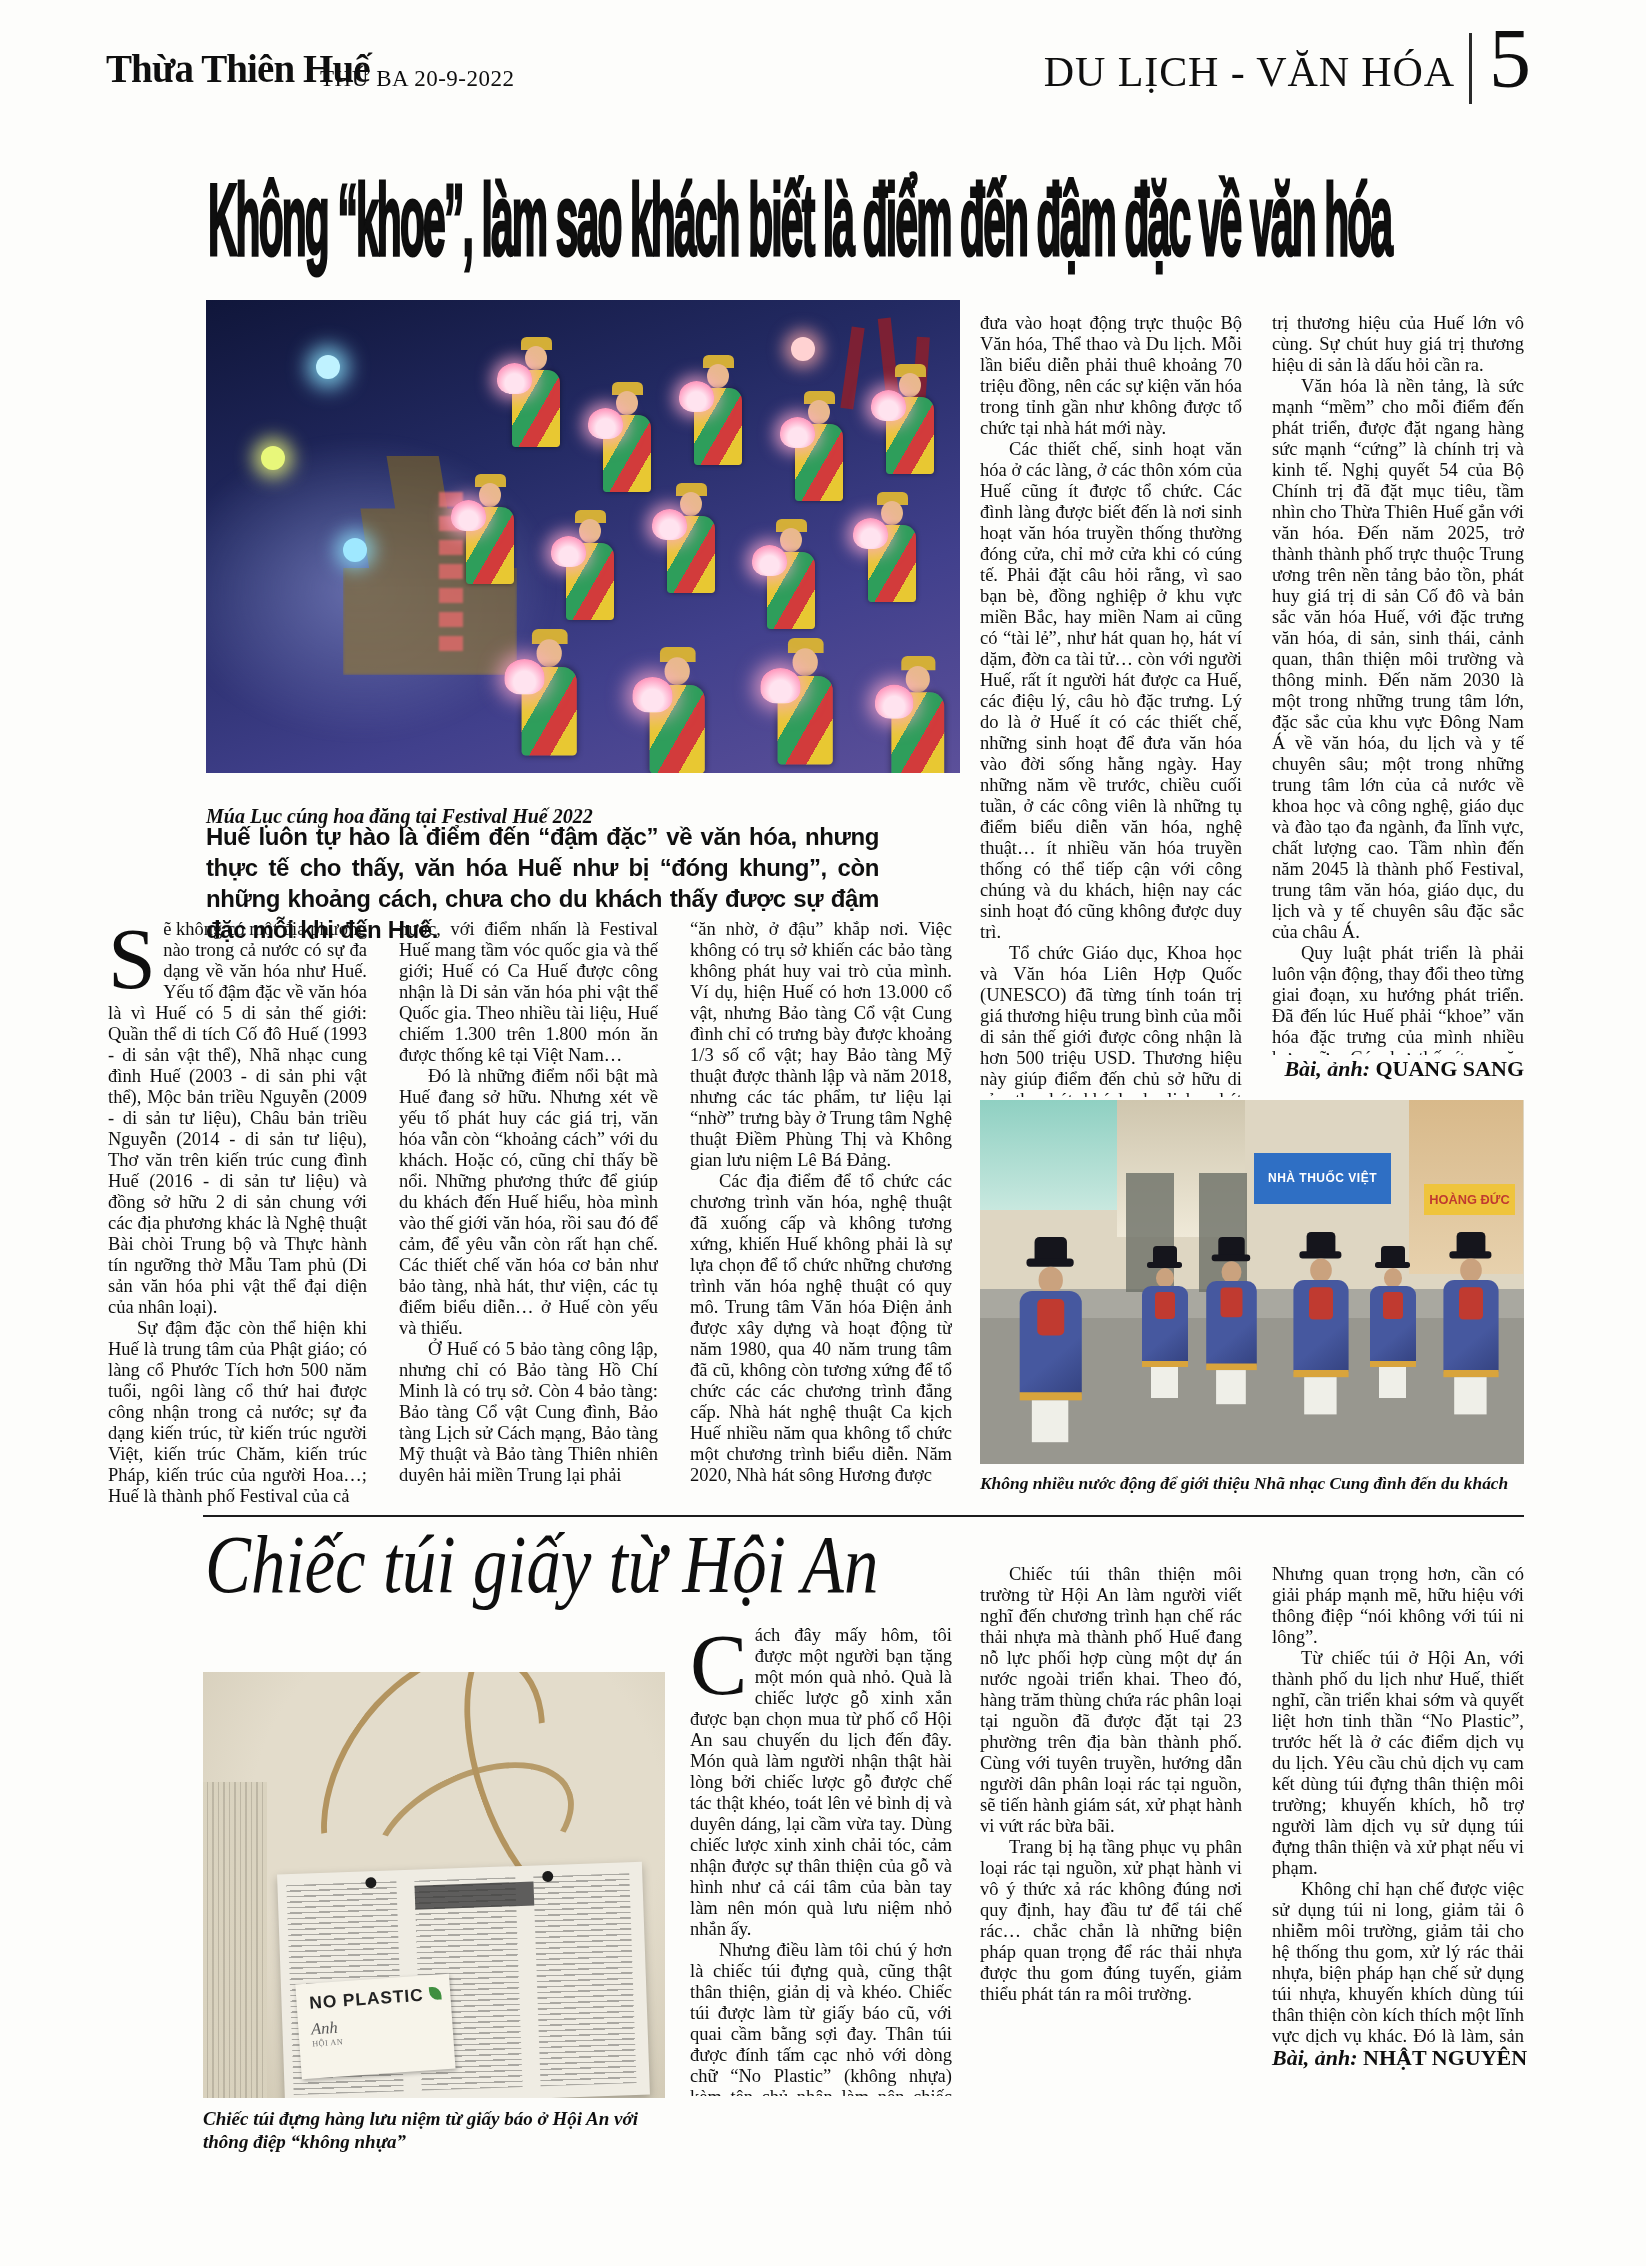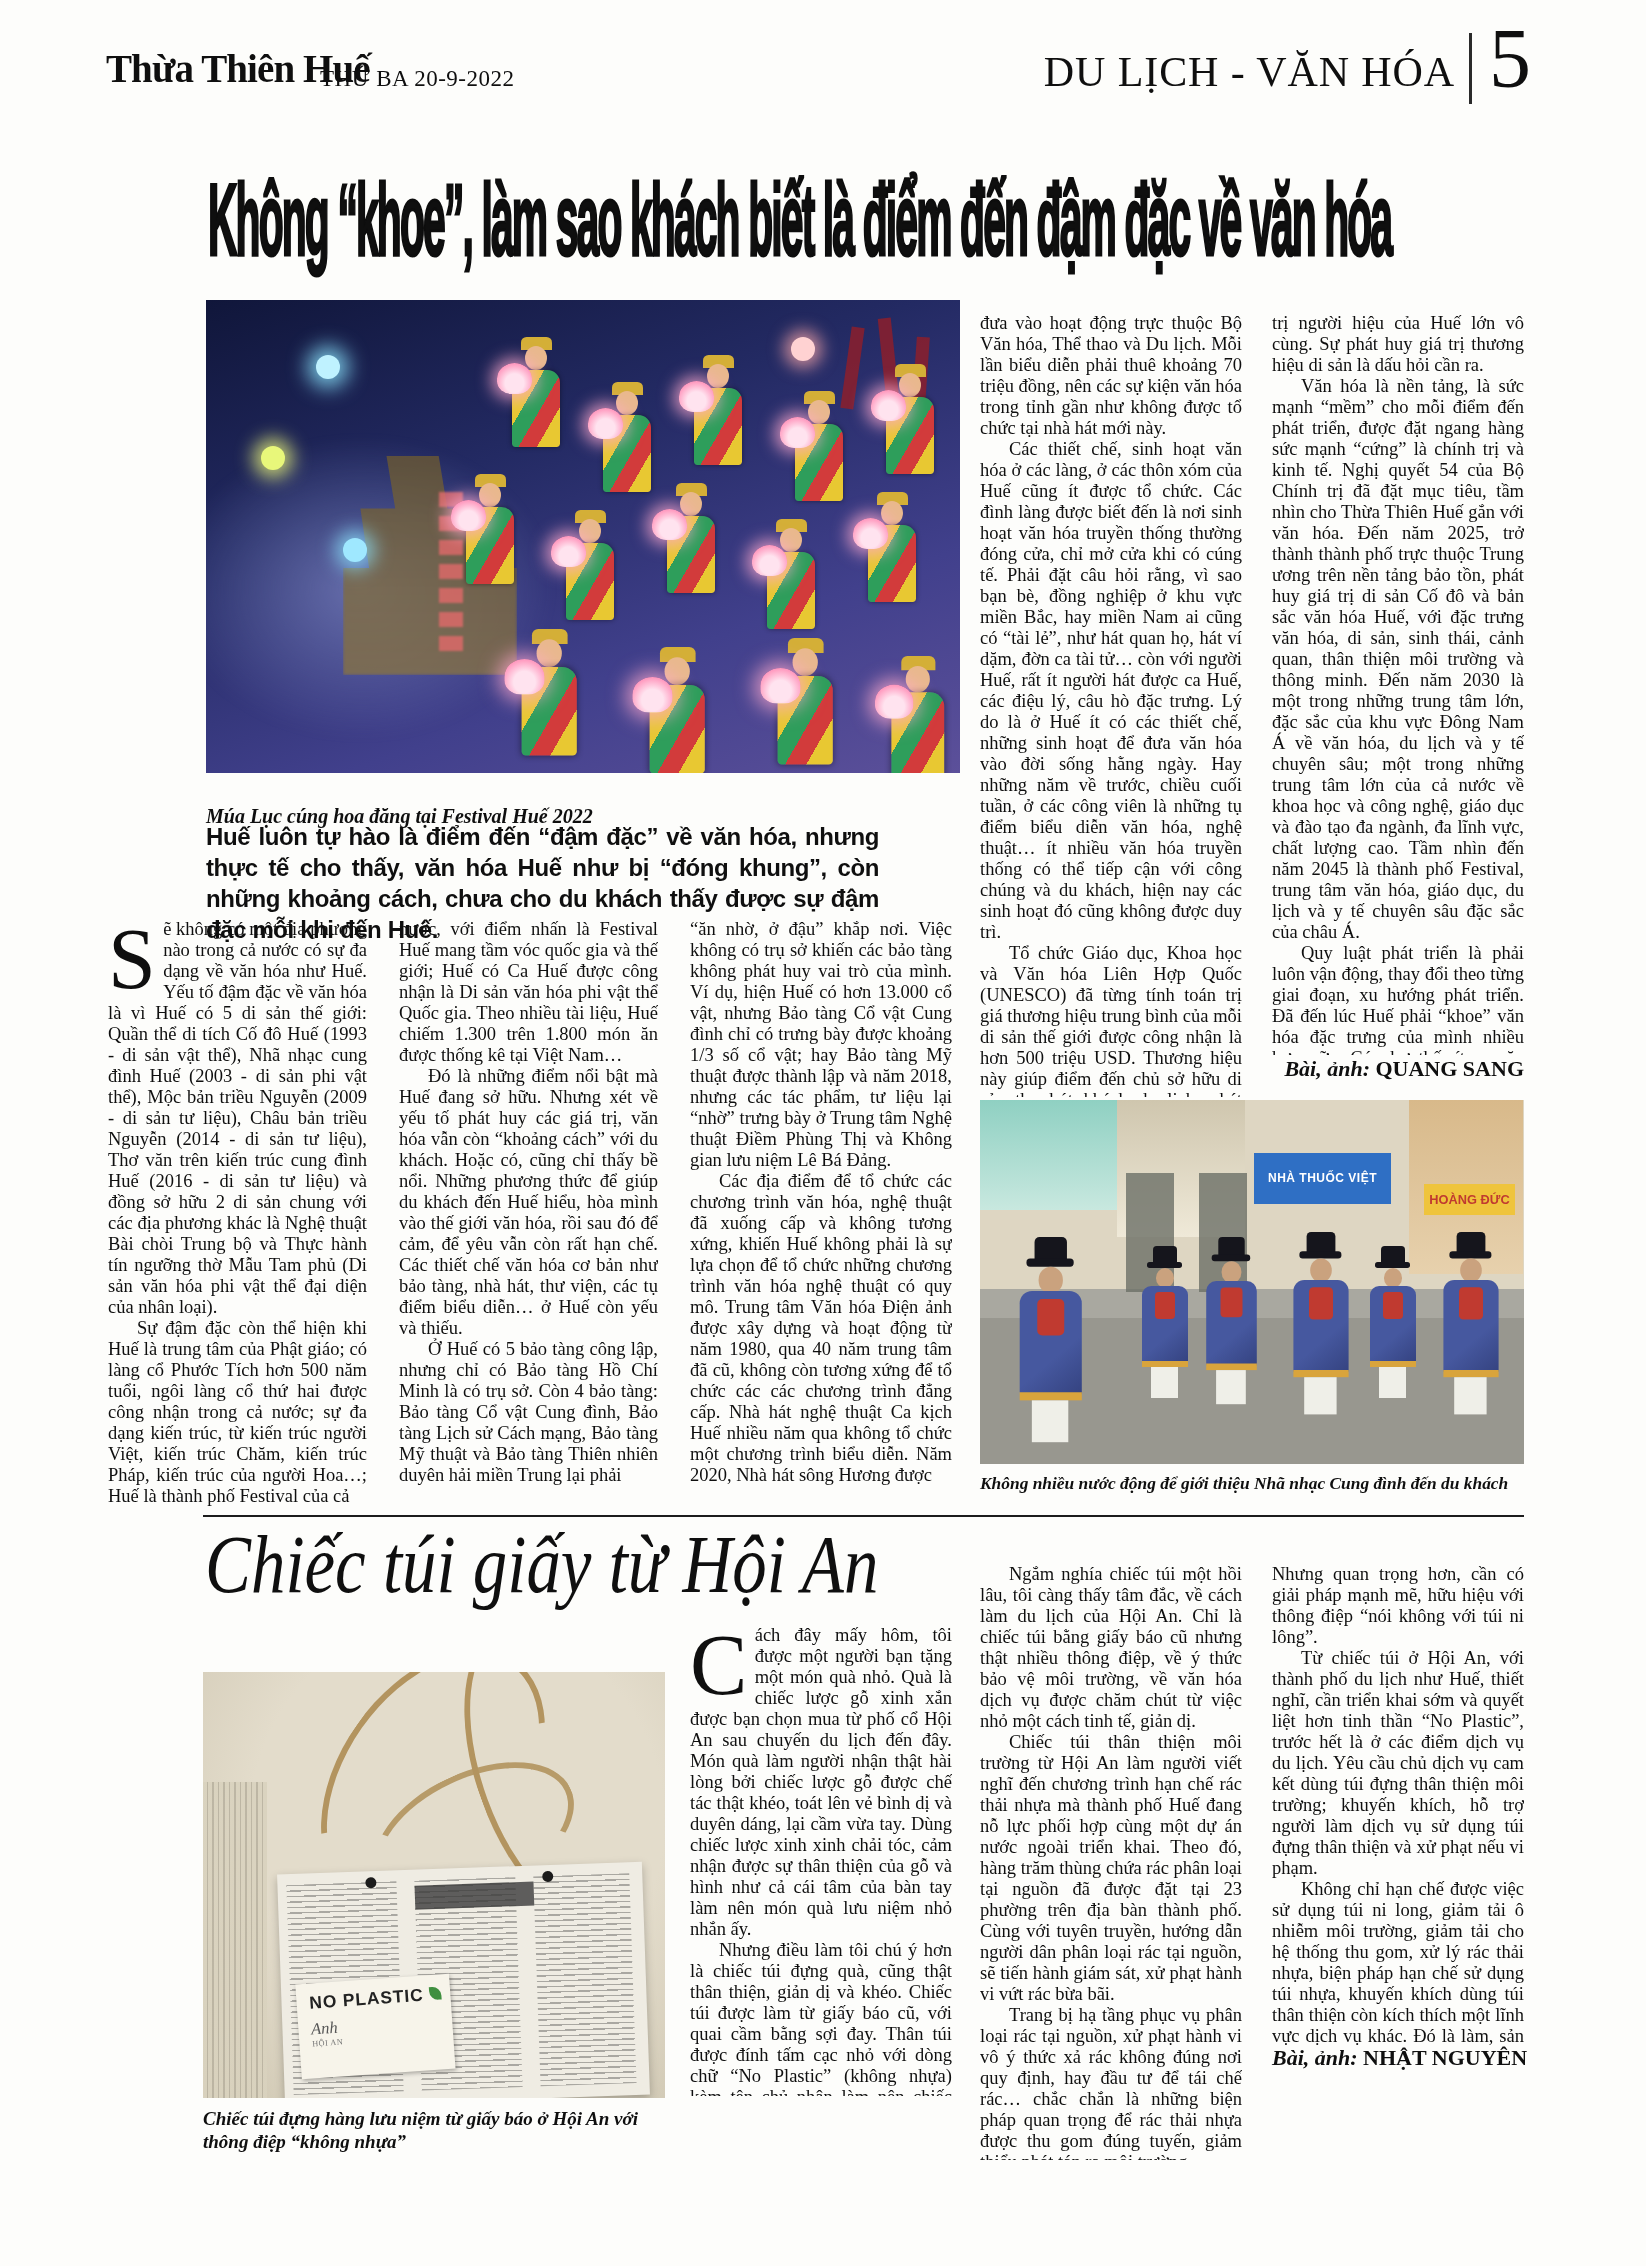--- a/index.html
+++ b/index.html
@@ -228,21 +228,21 @@
   <div class="col a1c3">
       <p class="cont">“ăn nhờ, ở đậu” khắp nơi. Việc không có trụ sở khiến các bảo tàng không phát huy vai trò của mình. Ví dụ, hiện Huế có hơn 13.000 cổ vật, nhưng Bảo tàng Cổ vật Cung đình chỉ có trưng bày được khoảng 1/3 số cổ vật; hay Bảo tàng Mỹ thuật được thành lập và năm 2018, nhưng các tác phẩm, tư liệu lại “nhờ” trưng bày ở Trung tâm Nghệ thuật Điềm Phùng Thị và Không gian lưu niệm Lê Bá Đảng.</p>
       <p>Các địa điểm để tổ chức các chương trình văn hóa, nghệ thuật đã xuống cấp và không tương xứng, khiến Huế không phải là sự lựa chọn để tổ chức những chương trình văn hóa nghệ thuật có quy mô. Trung tâm Văn hóa Điện ảnh được xây dựng và hoạt động từ năm 1980, qua 40 năm trung tâm đã cũ, không còn tương xứng để tổ chức các các chương trình đẳng cấp. Nhà hát nghệ thuật Ca kịch Huế nhiều năm qua không tổ chức một chương trình biểu diễn. Năm 2020, Nhà hát sông Hương được</p>
     </div>
   <div class="col a1c4">
       <p class="cont">đưa vào hoạt động trực thuộc Bộ Văn hóa, Thể thao và Du lịch. Mỗi lần biểu diễn phải thuê khoảng 70 triệu đồng, nên các sự kiện văn hóa trong tỉnh gần như không được tổ chức tại nhà hát mới này.</p>
       <p>Các thiết chế, sinh hoạt văn hóa ở các làng, ở các thôn xóm của Huế cũng ít được tổ chức. Các đình làng được biết đến là nơi sinh hoạt văn hóa truyền thống thường đóng cửa, chỉ mở cửa khi có cúng tế. Phải đặt câu hỏi rằng, vì sao bạn bè, đồng nghiệp ở khu vực miền Bắc, hay miền Nam ai cũng có “tài lẻ”, như hát quan họ, hát ví dặm, đờn ca tài tử… còn với người Huế, rất ít người hát được ca Huế, các điệu lý, câu hò đặc trưng. Lý do là ở Huế ít có các thiết chế, những sinh hoạt để đưa văn hóa vào đời sống hằng ngày. Hay những năm về trước, chiều cuối tuần, ở các công viên là những tụ điểm biểu diễn văn hóa, nghệ thuật… ít nhiều văn hóa truyền thống có thể tiếp cận với công chúng và du khách, hiện nay các sinh hoạt đó cũng không được duy trì.</p>
       <p>Tổ chức Giáo dục, Khoa học và Văn hóa Liên Hợp Quốc (UNESCO) đã từng tính toán trị giá thương hiệu trung bình của mỗi di sản thế giới được công nhận là hơn 500 triệu USD. Thương hiệu này giúp điểm đến chủ sở hữu di sản thu hút khách du lịch, phát triển kinh tế. Nếu xét như thế, giá</p>
     </div>
   <div class="col a1c5">
-      <p class="cont">trị người hiệu của Huế lớn vô cùng. Sự phát huy giá trị thương hiệu di sản là dấu hỏi cần ra.</p>
+      <p class="cont">trị thương hiệu của Huế lớn vô cùng. Sự chút huy giá trị thương hiệu di sản là dấu hỏi cần ra.</p>
       <p>Văn hóa là nền tảng, là sức mạnh “mềm” cho mỗi điểm đến phát triển, được đặt ngang hàng sức mạnh “cứng” là chính trị và kinh tế. Nghị quyết 54 của Bộ Chính trị đã đặt mục tiêu, tầm nhìn cho Thừa Thiên Huế gắn với văn hóa. Đến năm 2025, trở thành thành phố trực thuộc Trung ương trên nền tảng bảo tồn, phát huy giá trị di sản Cố đô và bản sắc văn hóa Huế, với đặc trưng văn hóa, di sản, sinh thái, cảnh quan, thân thiện môi trường và thông minh. Đến năm 2030 là một trong những trung tâm lớn, đặc sắc của khu vực Đông Nam Á về văn hóa, du lịch và y tế chuyên sâu; một trong những trung tâm lớn của cả nước về khoa học và công nghệ, giáo dục và đào tạo đa ngành, đa lĩnh vực, chất lượng cao. Tầm nhìn đến năm 2045 là thành phố Festival, trung tâm văn hóa, giáo dục, du lịch và y tế chuyên sâu đặc sắc của châu Á.</p>
       <p>Quy luật phát triển là phải luôn vận động, thay đổi theo từng giai đoạn, xu hướng phát triển. Đã đến lúc Huế phải “khoe” văn hóa đặc trưng của mình nhiều hơn nữa. Có như thế, ít ra văn hóa mới thể hiện, phát huy vai trò của mình.</p>
     </div>
 
   <div class="byline by1">
     <span class="lbl">Bài, ảnh:</span>
     <span class="nm">QUANG SANG</span>
   </div>
 
   <div class="photo ph2">
@@ -333,21 +333,20 @@
       </div>
     </div>
   </div>
   <div class="caption cap3">Chiếc túi đựng hàng lưu niệm từ giấy báo ở Hội An với thông điệp “không nhựa”</div>
 
   <div class="col a2cB">
       <p class="cont"><span class="dropcap">C</span>ách đây mấy hôm, tôi được một người bạn tặng một món quà nhỏ. Quà là chiếc lược gỗ xinh xắn được bạn chọn mua từ phố cổ Hội An sau chuyến du lịch đến đây. Món quà làm người nhận thật hài lòng bởi chiếc lược gỗ được chế tác thật khéo, toát lên vẻ bình dị và duyên dáng, lại cầm vừa tay. Dùng chiếc lược xinh xinh chải tóc, cảm nhận được sự thân thiện của gỗ và hình như cả cái tâm của bàn tay làm nên món quà lưu niệm nhỏ nhắn ấy.</p>
       <p>Nhưng điều làm tôi chú ý hơn là chiếc túi đựng quà, cũng thật thân thiện, giản dị và khéo. Chiếc túi được làm từ giấy báo cũ, với quai cầm bằng sợi đay. Thân túi được đính tấm cạc nhỏ với dòng chữ “No Plastic” (không nhựa) kèm tên chủ nhân làm nên chiếc túi. Bên góc trái của tấm cạc còn có chữ Hội An.</p>
     </div>
   <div class="col a2cC">
-      <p>Ngắm nghía chiếc túi một hồi lâu, tôi càng thấy tâm đắc, về cách làm du lịch của Hội An. Chỉ là chiếc túi bằng giấy báo cũ nhưng thật nhiều thông điệp, về ý thức bảo vệ môi trường, về văn hóa dịch vụ được chăm chút từ việc nhỏ một cách tinh tế, giản dị.</p>
       <p>Chiếc túi thân thiện môi trường từ Hội An làm người viết nghĩ đến chương trình hạn chế rác thải nhựa mà thành phố Huế đang nỗ lực phối hợp cùng một dự án nước ngoài triển khai. Theo đó, hàng trăm thùng chứa rác phân loại tại nguồn đã được đặt tại 23 phường trên địa bàn thành phố. Cùng với tuyên truyền, hướng dẫn người dân phân loại rác tại nguồn, sẽ tiến hành giám sát, xử phạt hành vi vứt rác bừa bãi.</p>
       <p>Trang bị hạ tầng phục vụ phân loại rác tại nguồn, xử phạt hành vi vô ý thức xả rác không đúng nơi quy định, hay đầu tư để tái chế rác… chắc chắn là những biện pháp quan trọng để rác thải nhựa được thu gom đúng tuyến, giảm thiểu phát tán ra môi trường.</p>
     </div>
   <div class="col a2cD">
       <p class="cont">Nhưng quan trọng hơn, cần có giải pháp mạnh mẽ, hữu hiệu với thông điệp “nói không với túi ni lông”.</p>
       <p>Từ chiếc túi ở Hội An, với thành phố du lịch như Huế, thiết nghĩ, cần triển khai sớm và quyết liệt hơn tinh thần “No Plastic”, trước hết là ở các điểm dịch vụ du lịch. Yêu cầu chủ dịch vụ cam kết dùng túi đựng thân thiện môi trường; khuyến khích, hỗ trợ người làm dịch vụ sử dụng túi đựng thân thiện và xử phạt nếu vi phạm.</p>
       <p>Không chỉ hạn chế được việc sử dụng túi ni long, giảm tải ô nhiễm môi trường, giảm tải cho hệ thống thu gom, xử lý rác thải nhựa, biện pháp hạn chế sử dụng túi nhựa, khuyến khích dùng túi thân thiện còn kích thích một lĩnh vực dịch vụ khác. Đó là làm, sản xuất, bán túi đựng thân thiện môi trường. Chưa kể, chính thái độ làm dịch vụ có trách nhiệm ấy sẽ gián tiếp cộng thêm điểm của du khách về mức độ hài lòng cho điểm đến. Thật là lợi đơn, lợi kép.</p>
     </div>
 
   <div class="byline by2">

